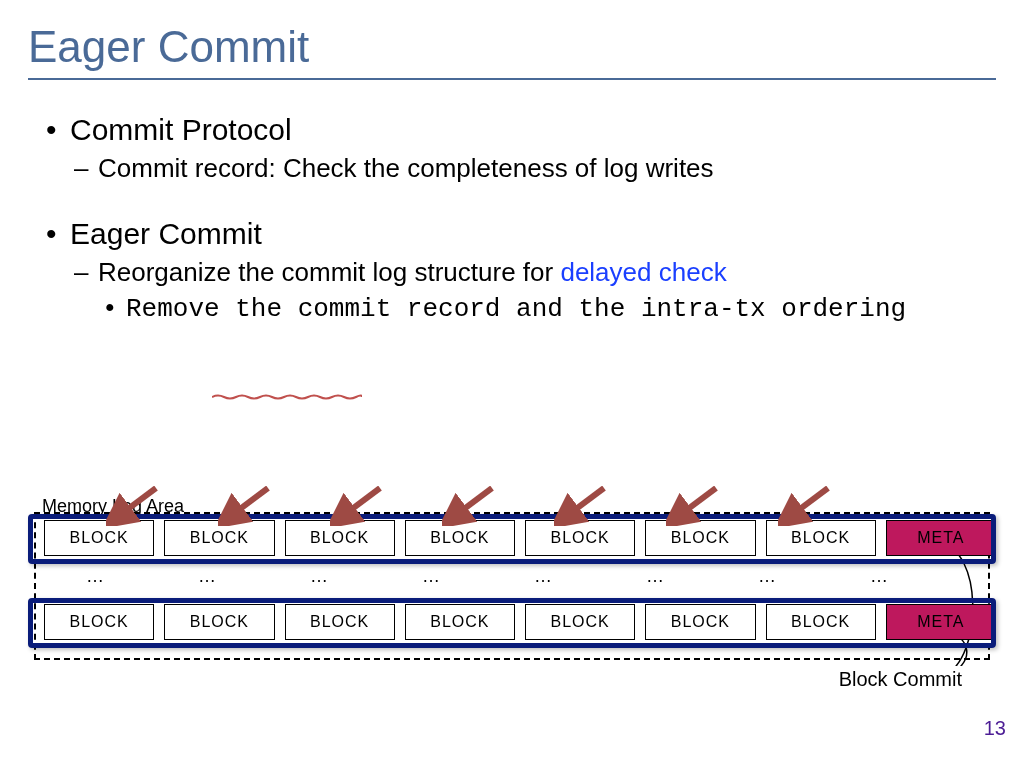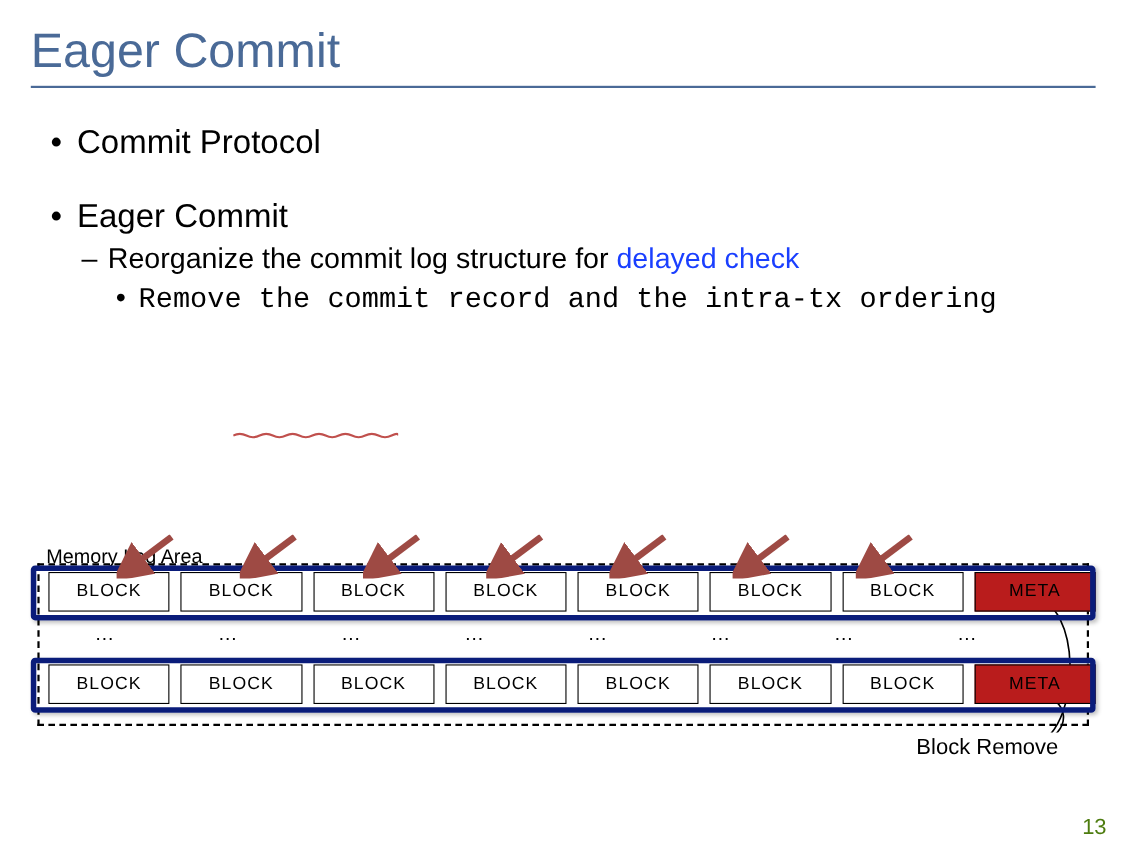--- a/index.html
+++ b/index.html
@@ -137,21 +137,21 @@
   background: #fff;
   display: flex;
   align-items: center;
   justify-content: center;
   font-size: 16px;
   letter-spacing: 1px;
   position: relative;
   z-index: 2;
 }
 .cell.meta {
-  background: #b91c1c;
+  background: #be185d;
 }
 .dots-row {
   position: absolute;
   left: 0;
   right: 0;
   top: 58px;
   display: flex;
   gap: 10px;
   padding-left: 16px;
 }
@@ -180,35 +180,38 @@
   position: absolute;
   right: 2px;
   top: 18px;
   width: 60px;
   height: 140px;
 }
 .bg-arcs svg { width: 100%; height: 100%; }
 .page-num {
   position: absolute;
   right: 18px;
-  bottom: 4px;
+  bottom: 28px;
   font-size: 20px;
-  color: #4d7c0f;
+  color: #4c1d95;
 }
 </style>
 </head>
 <body>
 
 <div class="slide">
   <div class="title">Eager Commit</div>
 
   <div class="content">
     <ul class="lvl1">
       <li>
         <span>Commit Protocol</span>
+        <ul class="lvl2">
+          <li>Commit record: Check the completeness of log writes</li>
+        </ul>
       </li>
       <li>
         <span>Eager Commit</span>
         <ul class="lvl2">
           <li>
             <span>Reorganize the commit log structure for </span><span class="highlight">delayed check</span>
             <ul class="lvl3">
               <li>Remove the commit record and the intra-tx ordering</li>
             </ul>
           </li>
@@ -292,17 +295,17 @@
     </div>
 
     <div class="bg-arcs">
       <svg viewBox="0 0 60 140">
         <path d="M6,18 C48,22 50,130 10,150" stroke="#000" stroke-width="1.5" fill="none"></path>
         <path d="M6,104 C40,108 42,140 10,150" stroke="#000" stroke-width="1.5" fill="none"></path>
         <path d="M6,18 L0,14 M6,18 L2,24" stroke="#000" stroke-width="1.5" fill="none"></path>
         <path d="M6,104 L0,100 M6,104 L2,110" stroke="#000" stroke-width="1.5" fill="none"></path>
       </svg>
     </div>
-    <div class="bg-label">Block Remove</div>
+    <div class="bg-label">Block Commit</div>
   </div>
 
   <div class="page-num">13</div>
 </div>
 
 </body></html>

